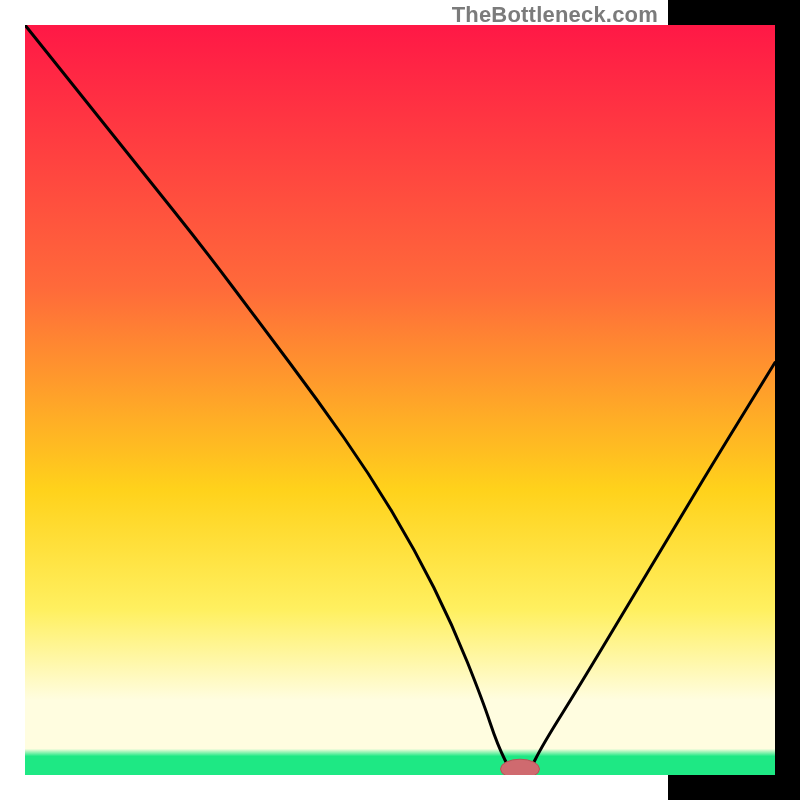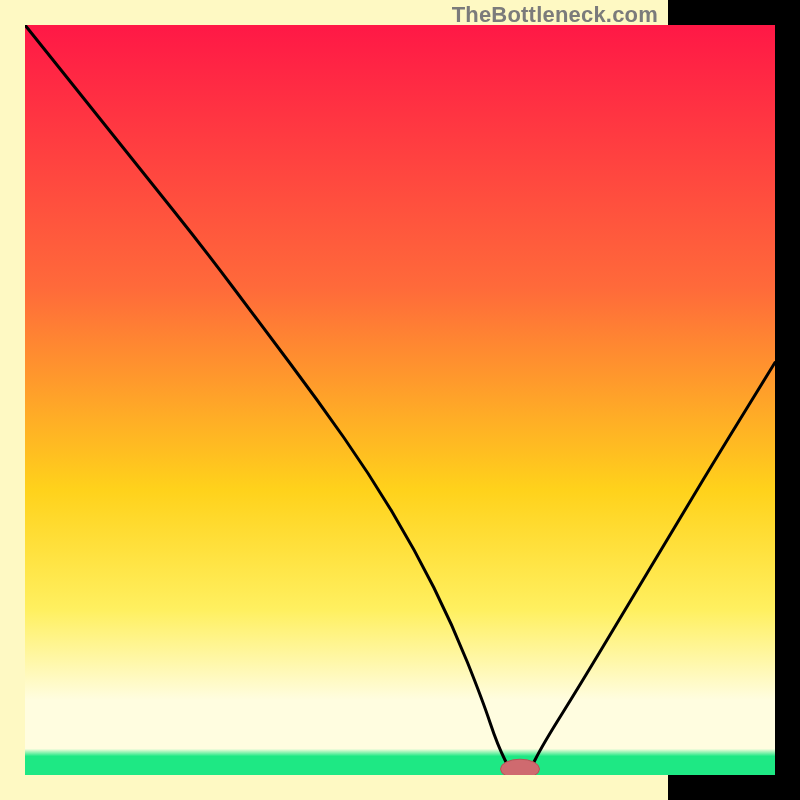--- a/index.html
+++ b/index.html
@@ -1,17 +1,17 @@
 <!DOCTYPE html>
 <html><head>
 <meta charset="utf-8">
 <style>
   * { margin: 0; padding: 0; box-sizing: border-box; }
   html, body { width: 800px; height: 800px; overflow: hidden; background: #000; font-family: Arial, Helvetica, sans-serif; }
-  .frame { position: relative; width: 668px; height: 800px; background: #fef9c3; }
+  .frame { position: relative; width: 668px; height: 800px; background: #ffffff; }
   .watermark { position: absolute; top: 2px; right: 10px; color: #7b7b7b; font-size: 22px; font-weight: 600; letter-spacing: 0.2px; z-index: 3; }
   .plot-outer { position: absolute; left: 25px; top: 25px; width: 750px; height: 750px; background: #000; }
   svg.plot { display: block; width: 100%; height: 100%; }
 </style>
 </head>
 <body>
 
 <div class="frame">
   <div class="watermark">TheBottleneck.com</div>
   <div class="plot-outer">

